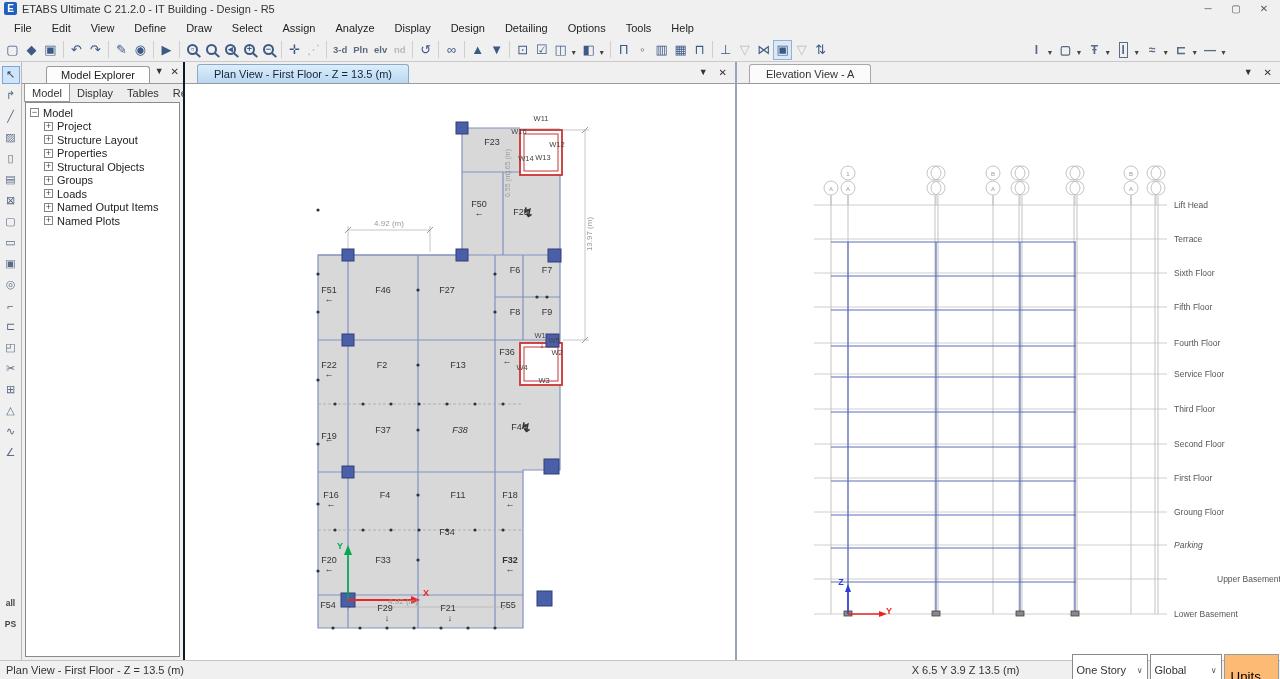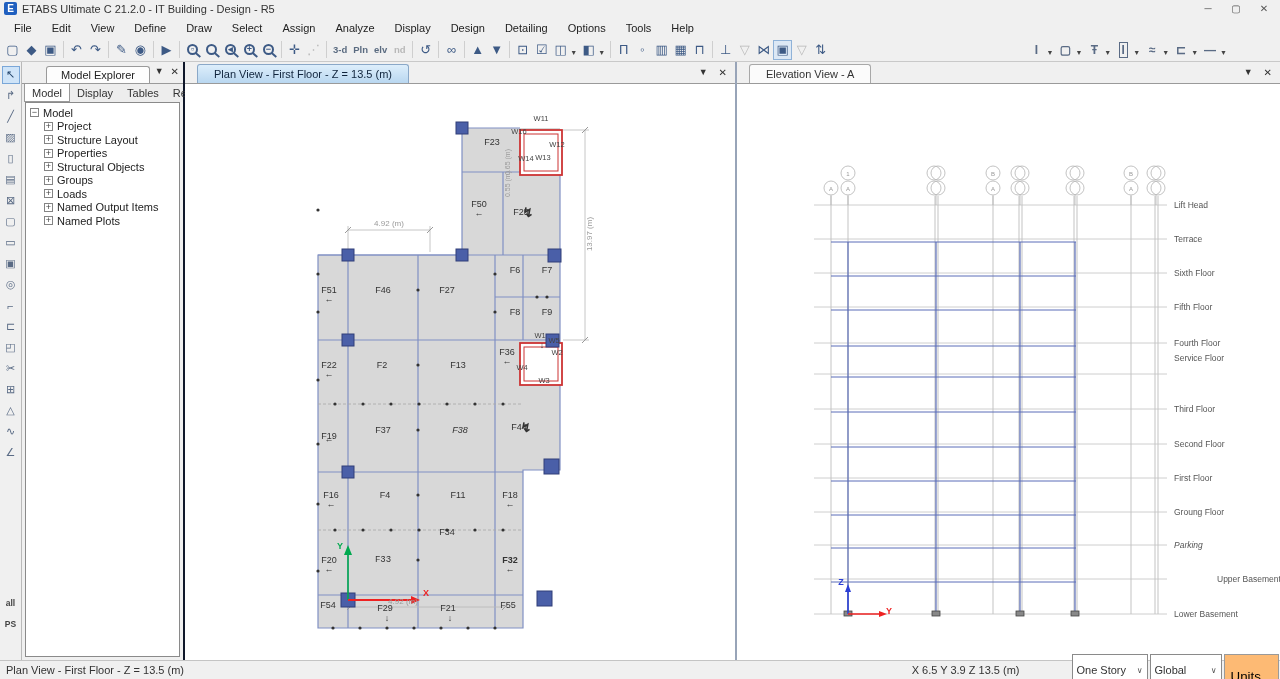--- a/index.html
+++ b/index.html
@@ -471,21 +471,21 @@
           <div class="plabel" style="left: 334px; top: 343px;">F44</div>
           <div class="parrow zig" style="left: 341px; top: 343px;">↯</div>
           <div class="plabel" style="left: 146px; top: 411px;">F16</div>
           <div class="parrow" style="left: 146px; top: 420px;">←</div>
           <div class="plabel" style="left: 200px; top: 411px;">F4</div>
           <div class="plabel" style="left: 273px; top: 411px;">F11</div>
           <div class="plabel" style="left: 325px; top: 411px;">F18</div>
           <div class="parrow" style="left: 325px; top: 420px;">←</div>
           <div class="plabel" style="left: 144px; top: 476px;">F20</div>
           <div class="parrow" style="left: 144px; top: 485px;">←</div>
-          <div class="plabel" style="left: 198px; top: 476px; font-family: Liberation Mono, monospace;">F33</div>
+          <div class="plabel" style="left: 198px; top: 476px;">F33</div>
           <div class="plabel" style="left: 262px; top: 448px;">F34</div>
           <div class="plabel" style="left: 325px; top: 476px; font-weight: bold;">F32</div>
           <div class="parrow" style="left: 325px; top: 485px;">←</div>
           <div class="plabel" style="left: 143px; top: 521px;">F54</div>
           <div class="plabel" style="left: 200px; top: 524px;">F29</div>
           <div class="parrow" style="left: 202px; top: 534px;">↓</div>
           <div class="plabel" style="left: 263px; top: 524px;">F21</div>
           <div class="parrow" style="left: 265px; top: 534px;">↓</div>
           <div class="plabel" style="left: 323px; top: 521px;">F55</div>
         </div>
@@ -590,21 +590,21 @@
           <polygon points="142,527 150,530 142,533" fill="#ee2222"></polygon>
         </svg>
       <div class="plabel" style="left:104px;top:498px;color:#2b3fd6;font-weight:bold;">Z</div>
       <div class="plabel" style="left:152px;top:527px;color:#ee2222;font-weight:bold;">Y</div>
       <div id="elev-overlay">
           <div class="slabel" style="left: 437px; top: 121px;">Lift Head</div>
           <div class="slabel" style="left: 437px; top: 155px;">Terrace</div>
           <div class="slabel" style="left: 437px; top: 189px;">Sixth Floor</div>
           <div class="slabel" style="left: 437px; top: 223px;">Fifth Floor</div>
           <div class="slabel" style="left: 437px; top: 259px;">Fourth Floor</div>
-          <div class="slabel" style="left: 437px; top: 274px; text-align: right;">Service Floor</div>
+          <div class="slabel" style="left: 437px; top: 290px; text-align: right;">Service Floor</div>
           <div class="slabel" style="left: 437px; top: 325px;">Third Floor</div>
           <div class="slabel" style="left: 437px; top: 360px;">Second Floor</div>
           <div class="slabel" style="left: 437px; top: 394px;">First Floor</div>
           <div class="slabel" style="left: 437px; top: 428px;">Groung Floor</div>
           <div class="slabel" style="left: 437px; top: 461px; font-style: italic;">Parking</div>
           <div class="slabel" style="left: 437px; top: 495px; padding-left: 43px;">Upper Basement</div>
           <div class="slabel" style="left: 437px; top: 530px;">Lower Basement</div>
         </div>
     </div>
   </div>

